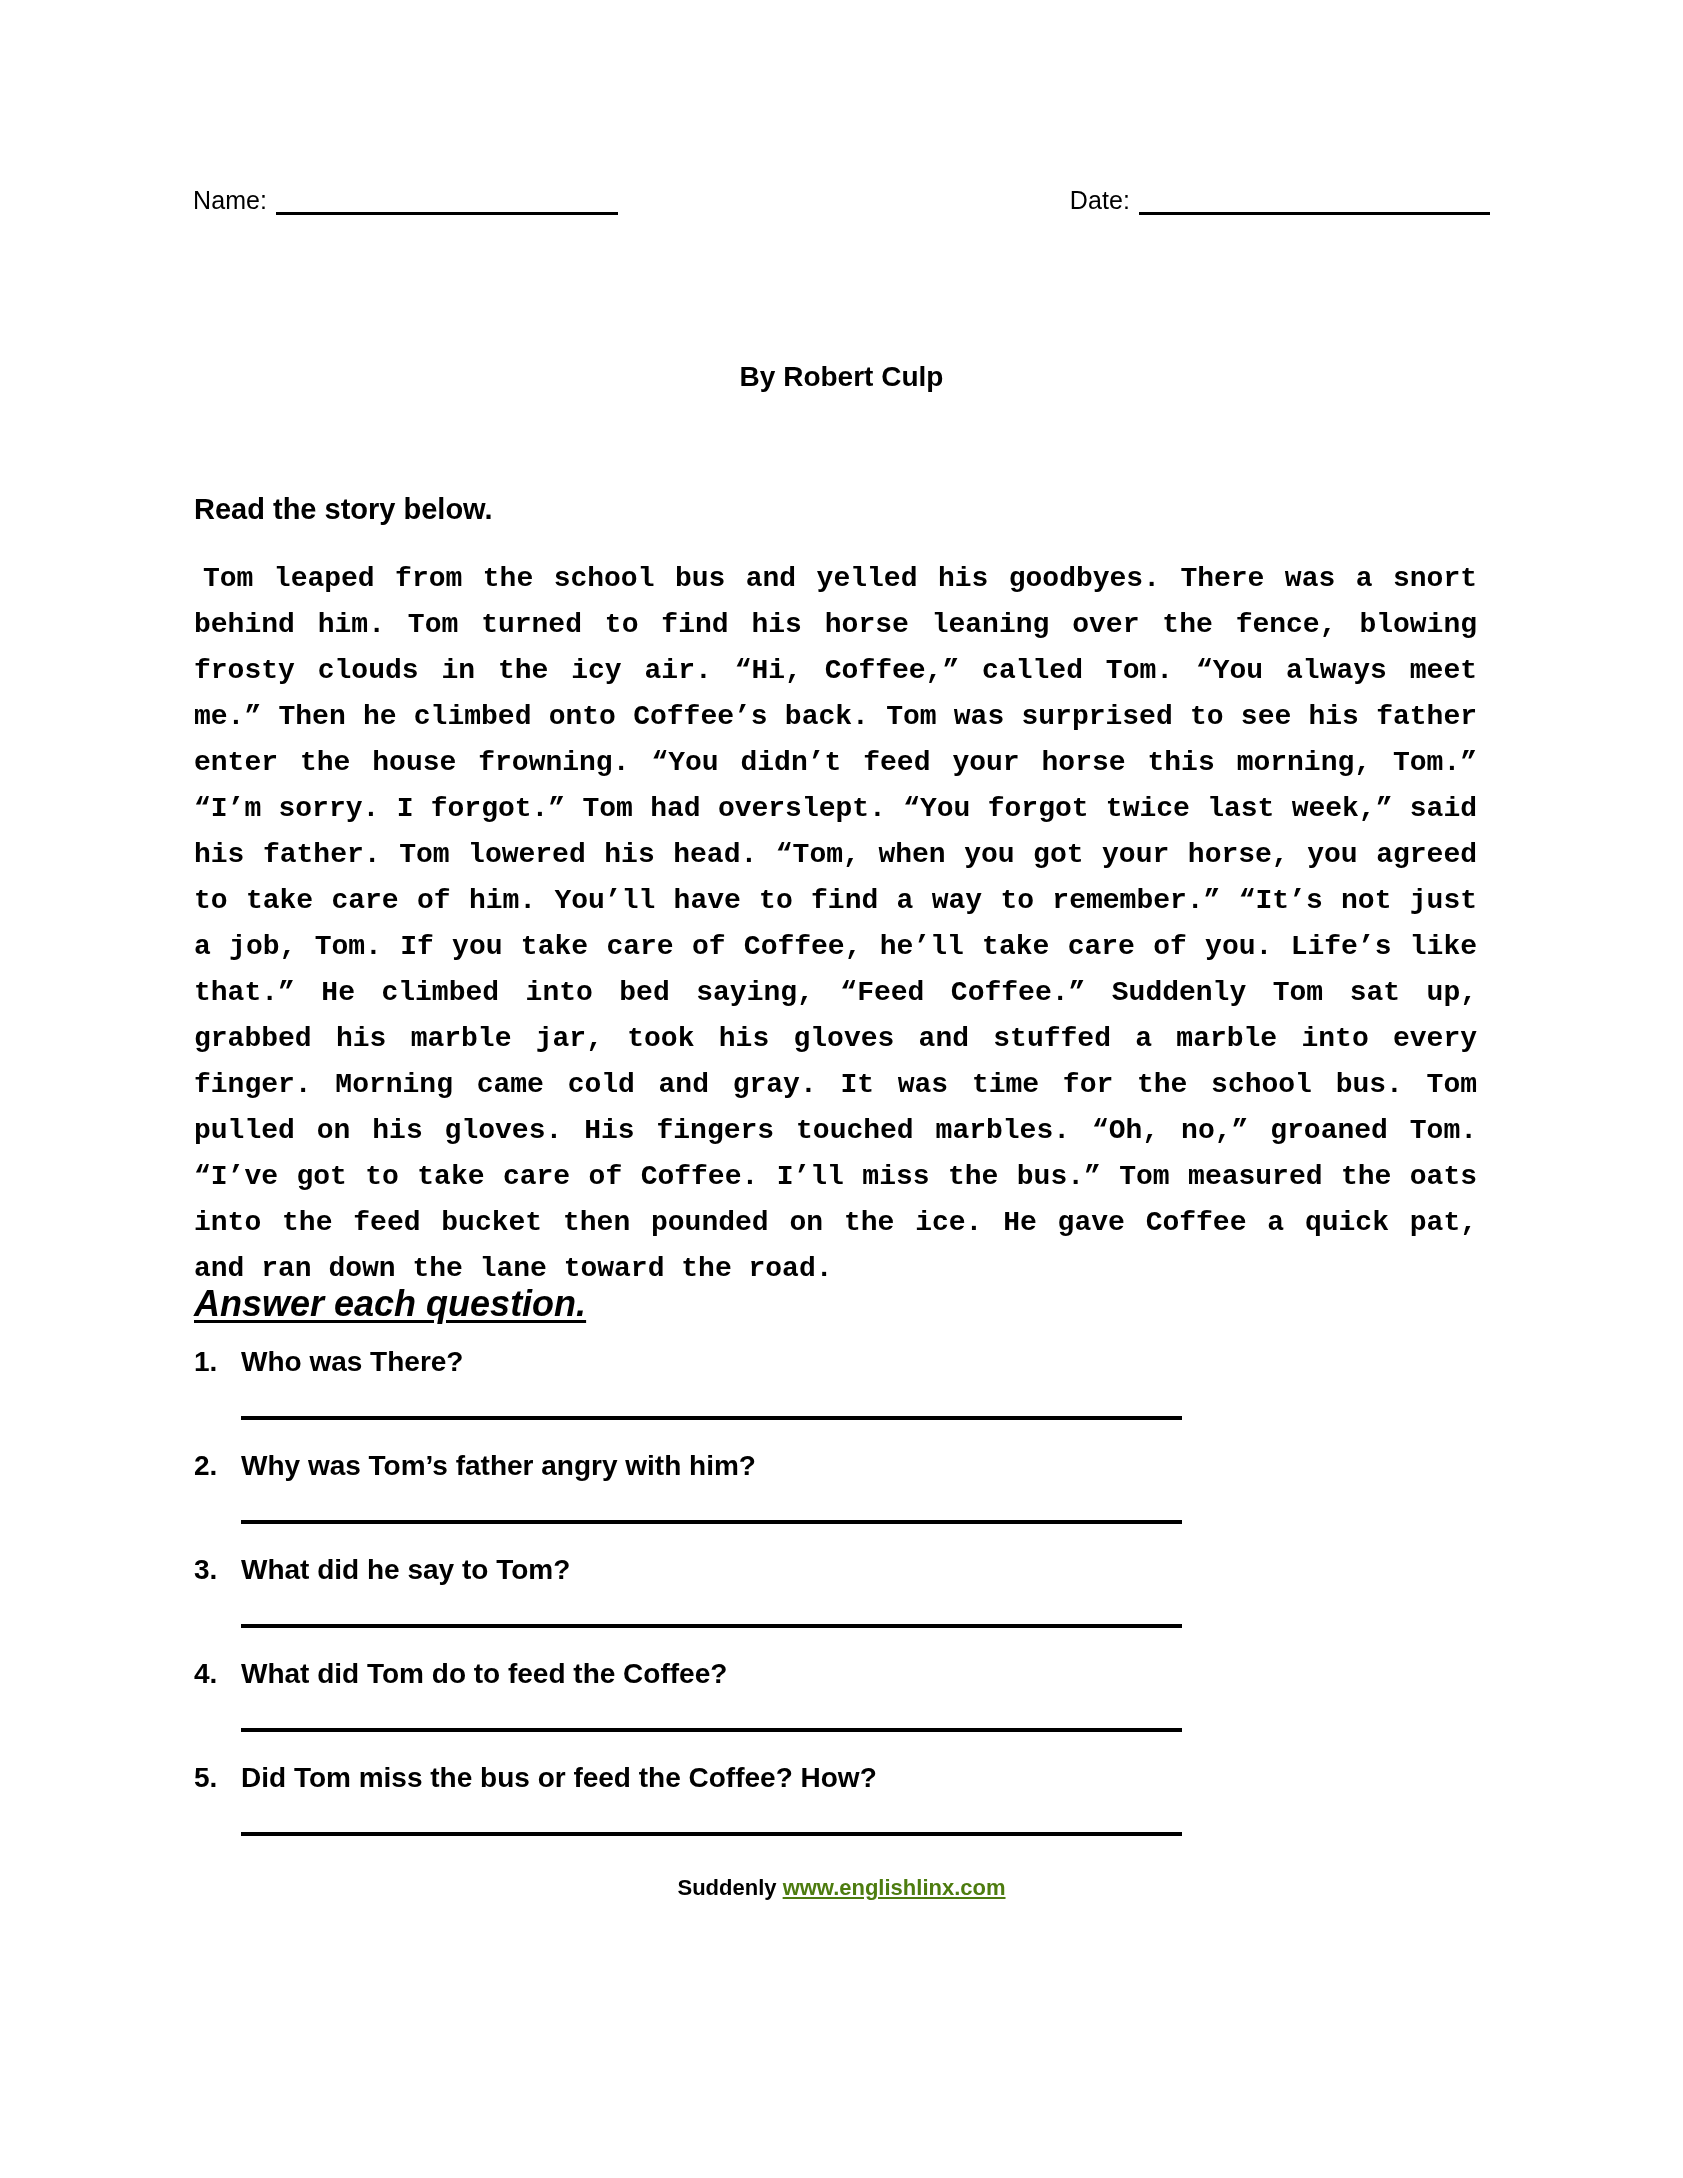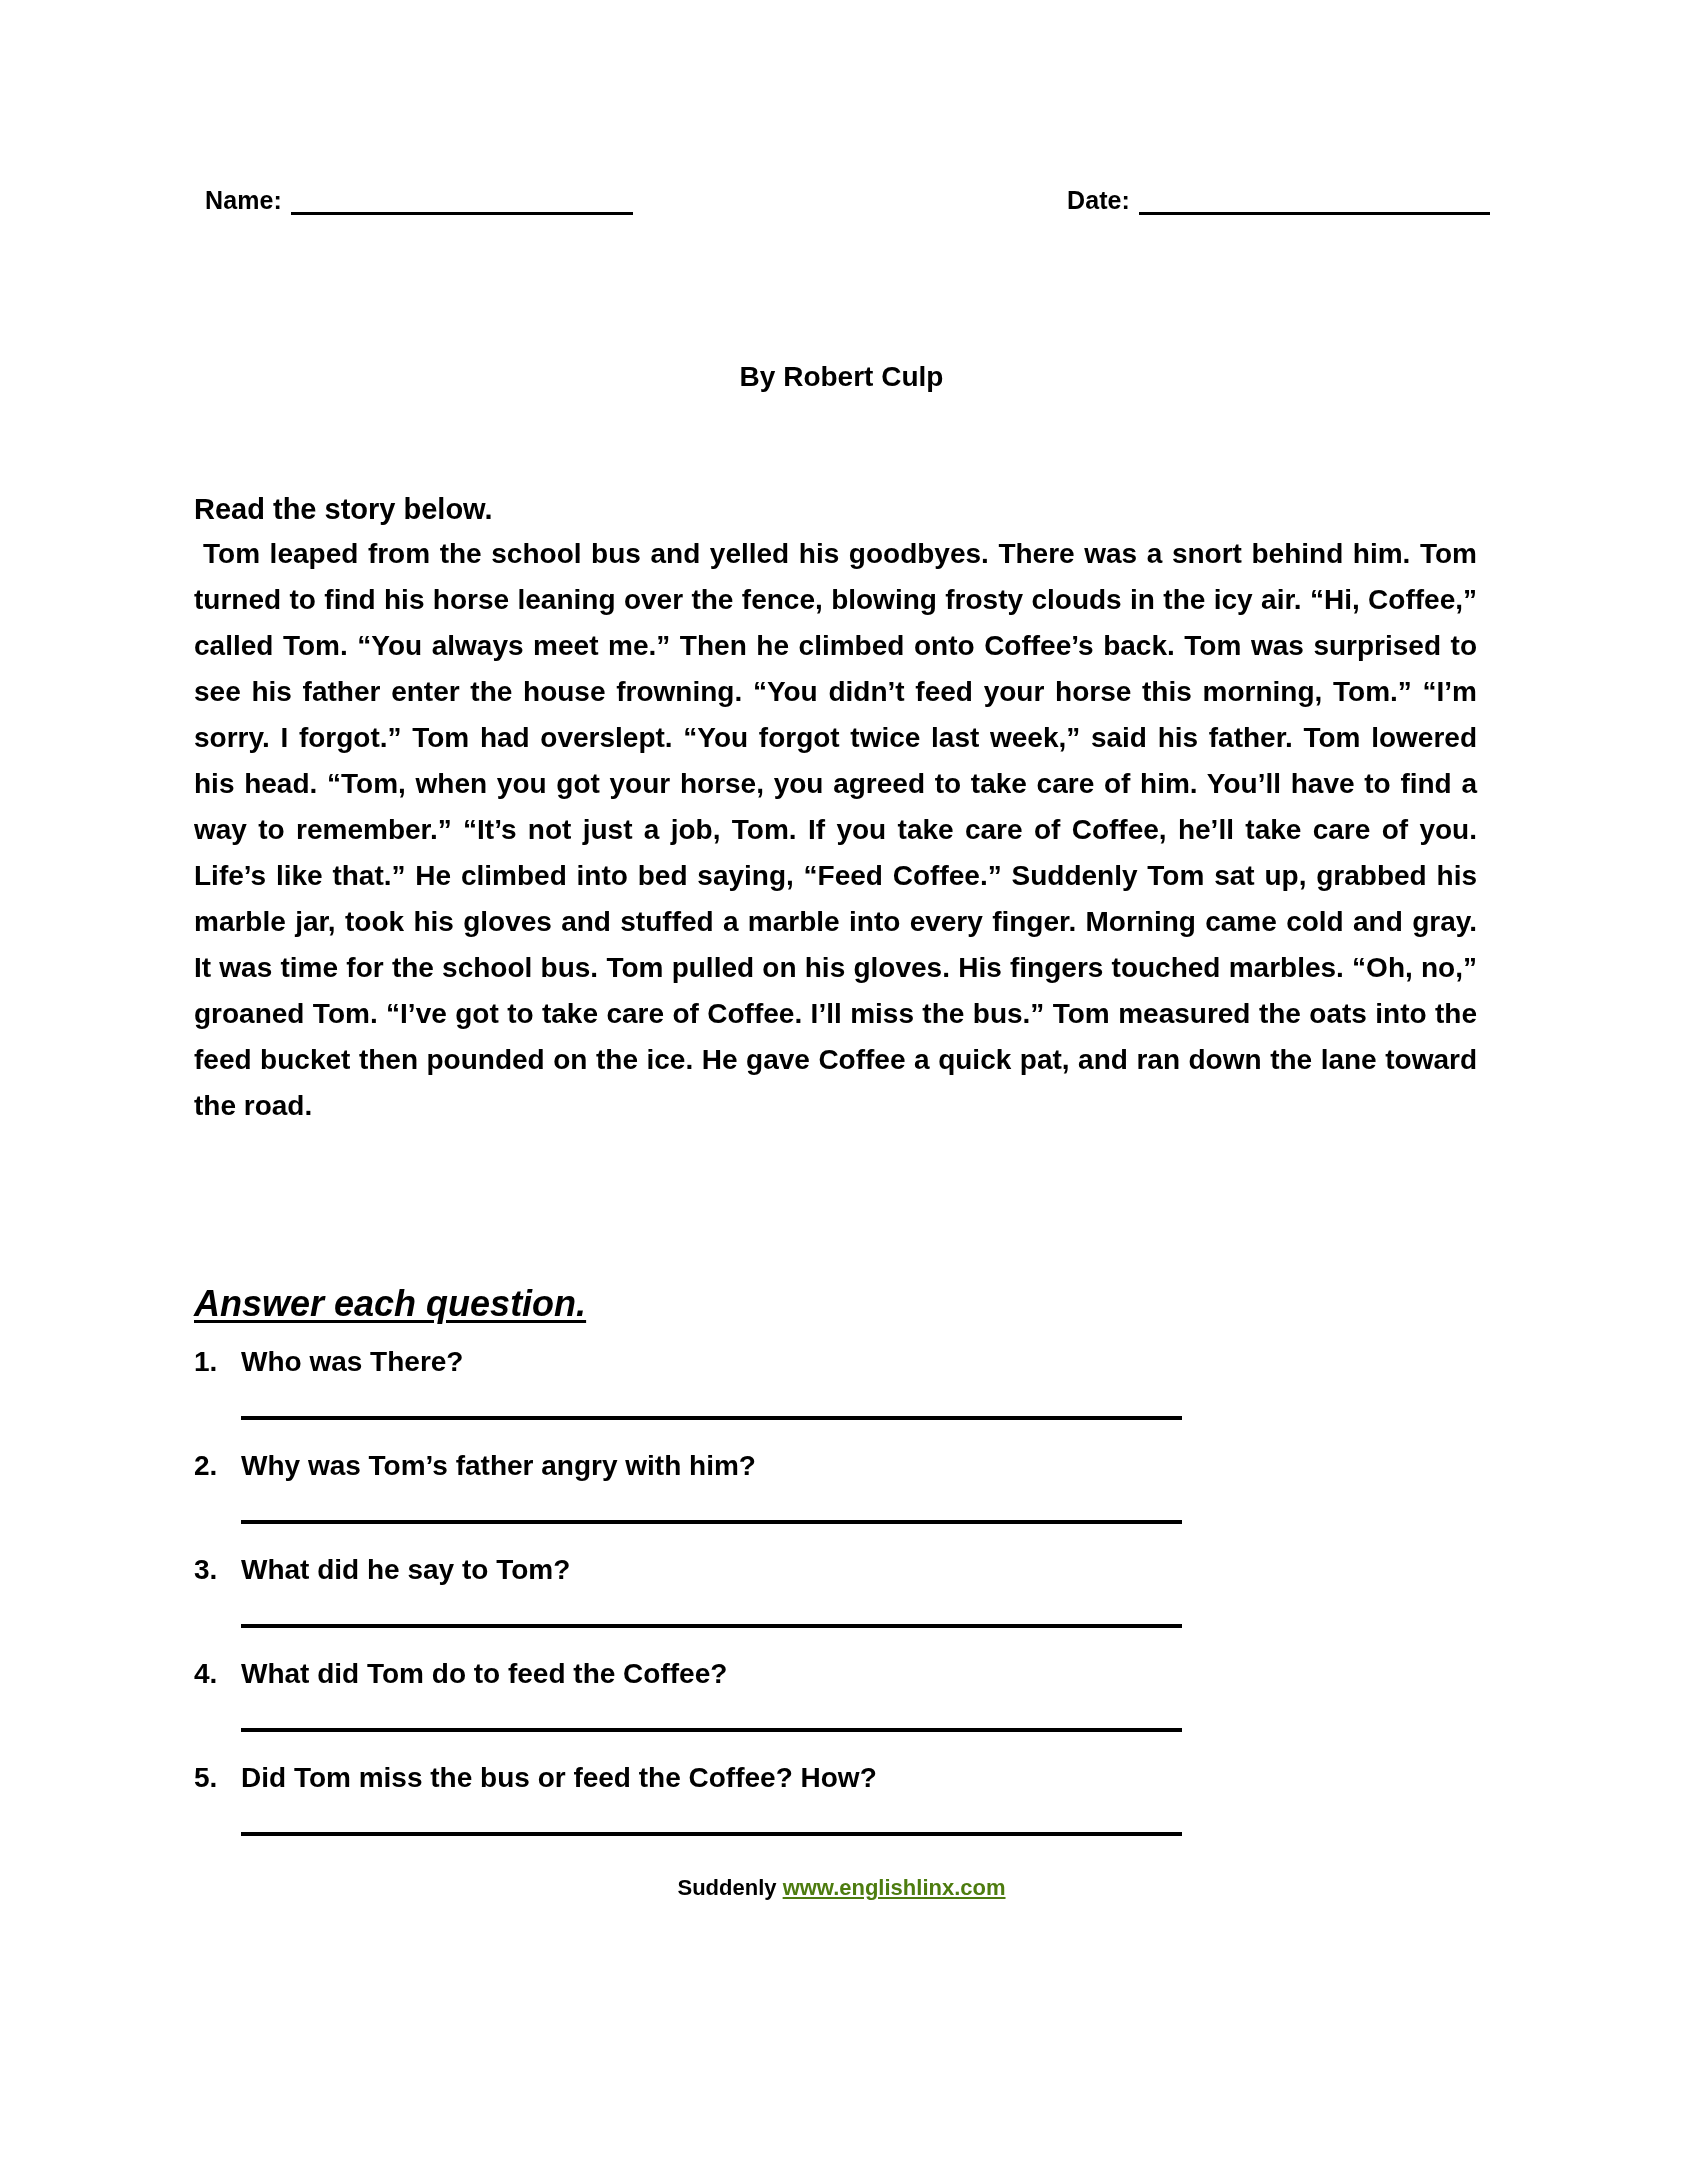--- a/index.html
+++ b/index.html
@@ -35,25 +35,24 @@
     justify-content: space-between;
     align-items: flex-end;
   }
   .field {
     display: flex;
     align-items: flex-end;
     white-space: nowrap;
   }
   .field-label {
     font-size: 25px;
-    font-weight: bold;
+    font-weight: normal;
     line-height: 1;
     padding-bottom: 2px;
     letter-spacing: 0.1px;
-    margin-left: 12px;
   }
   .field-rule {
     display: inline-block;
     border-bottom: 3px solid #000;
     margin-left: 9px;
   }
   .rule-name { width: 342px; }
   .rule-date { width: 351px; }
 
   
@@ -87,30 +86,31 @@
     position: absolute;
     top: 492px;
     left: 194px;
     font-size: 29px;
     font-weight: bold;
     line-height: 1.2;
   }
 
   .story {
     position: absolute;
-    top: 531px;
+    top: 556px;
     left: 194px;
     width: 1283px;
     font-size: 28px;
     font-weight: bold;
     line-height: 46px;
     text-align: justify;
     text-justify: inter-word;
     text-indent: 9px;
     hyphens: none;
+    font-family: Liberation Mono, monospace;
   }
 
   
   .answer-heading {
     position: absolute;
     top: 1282px;
     left: 194px;
     font-size: 36px;
     font-weight: bold;
     line-height: 1.2;

